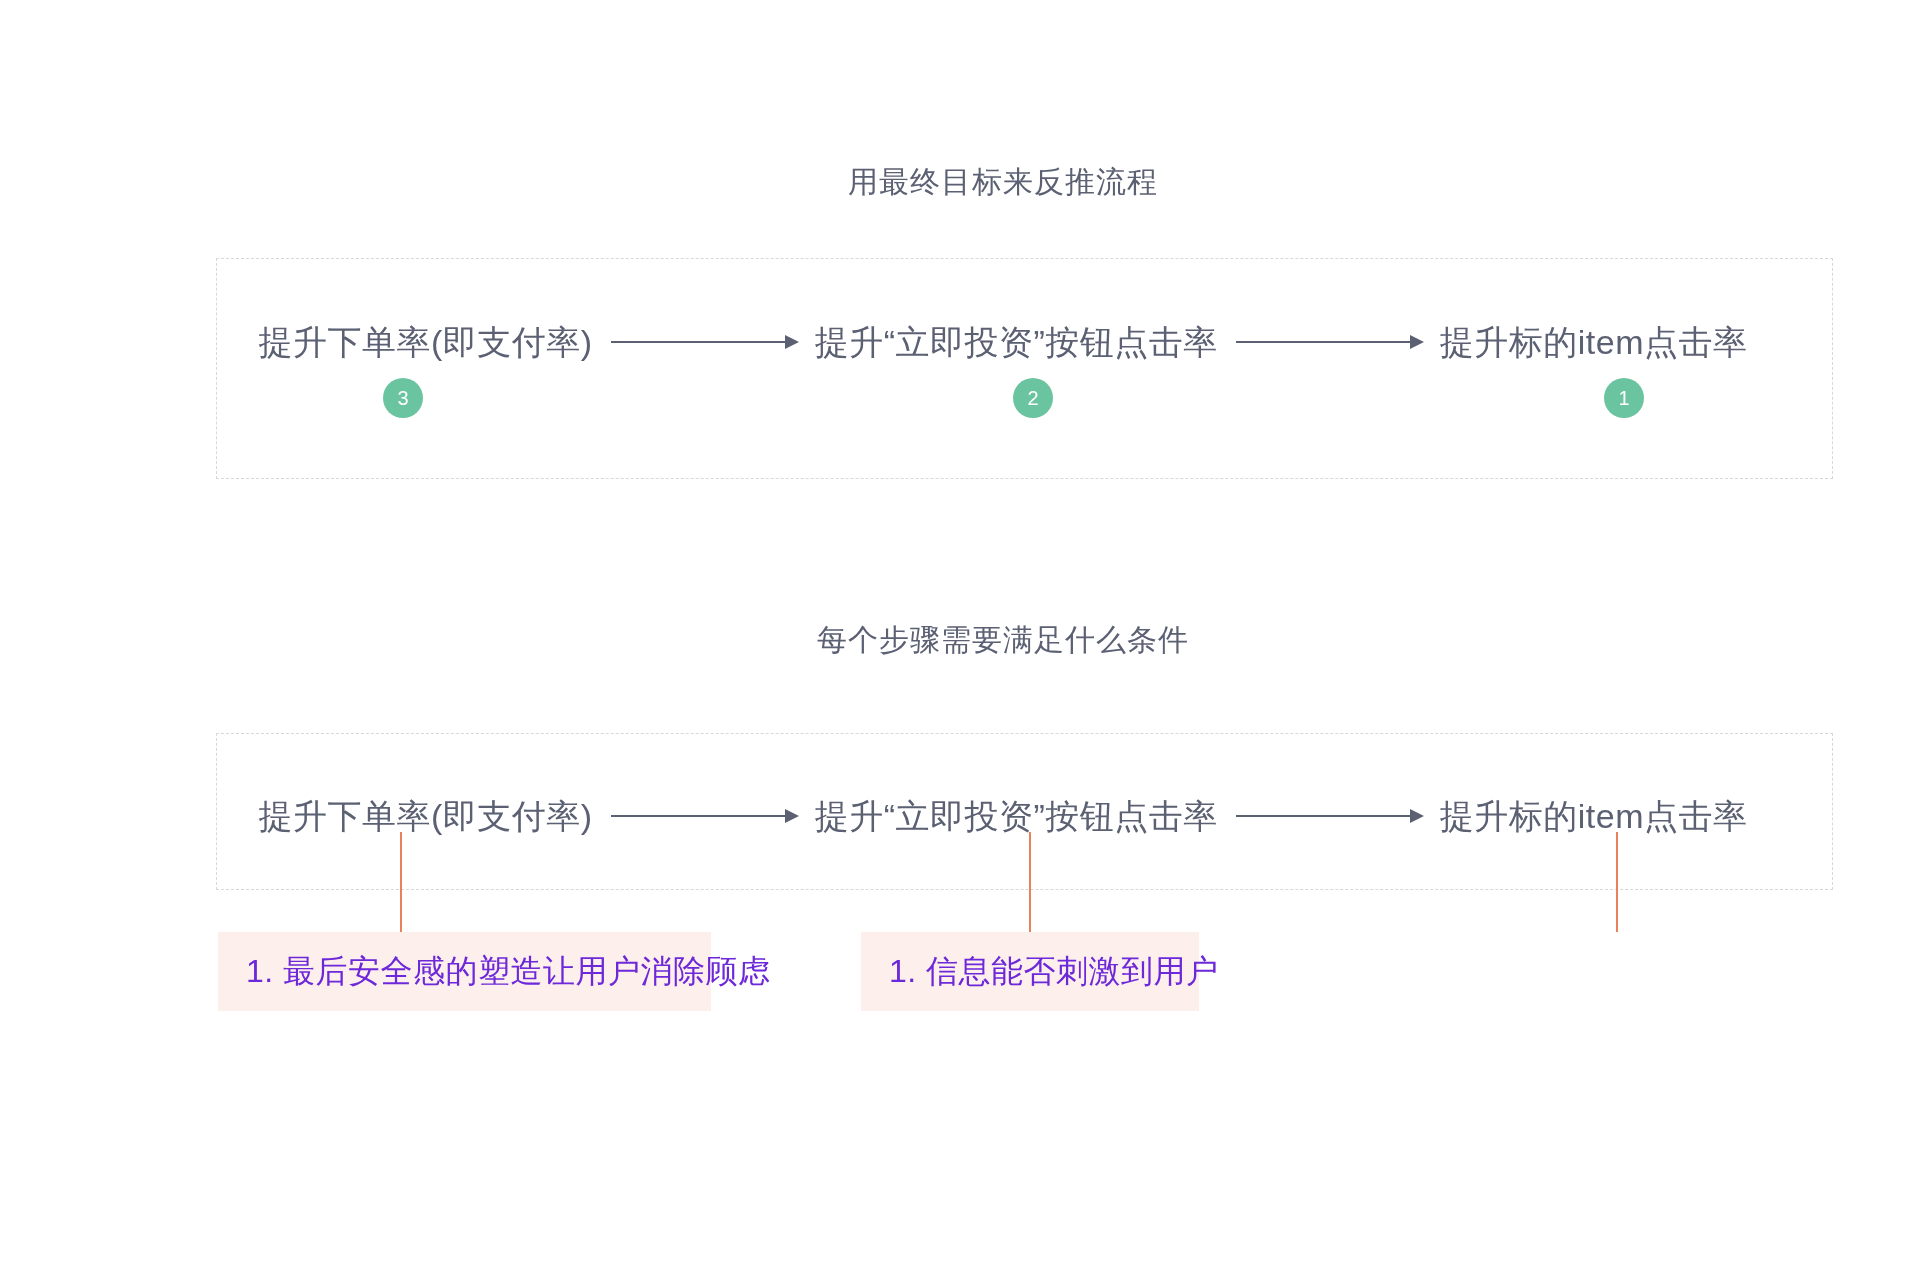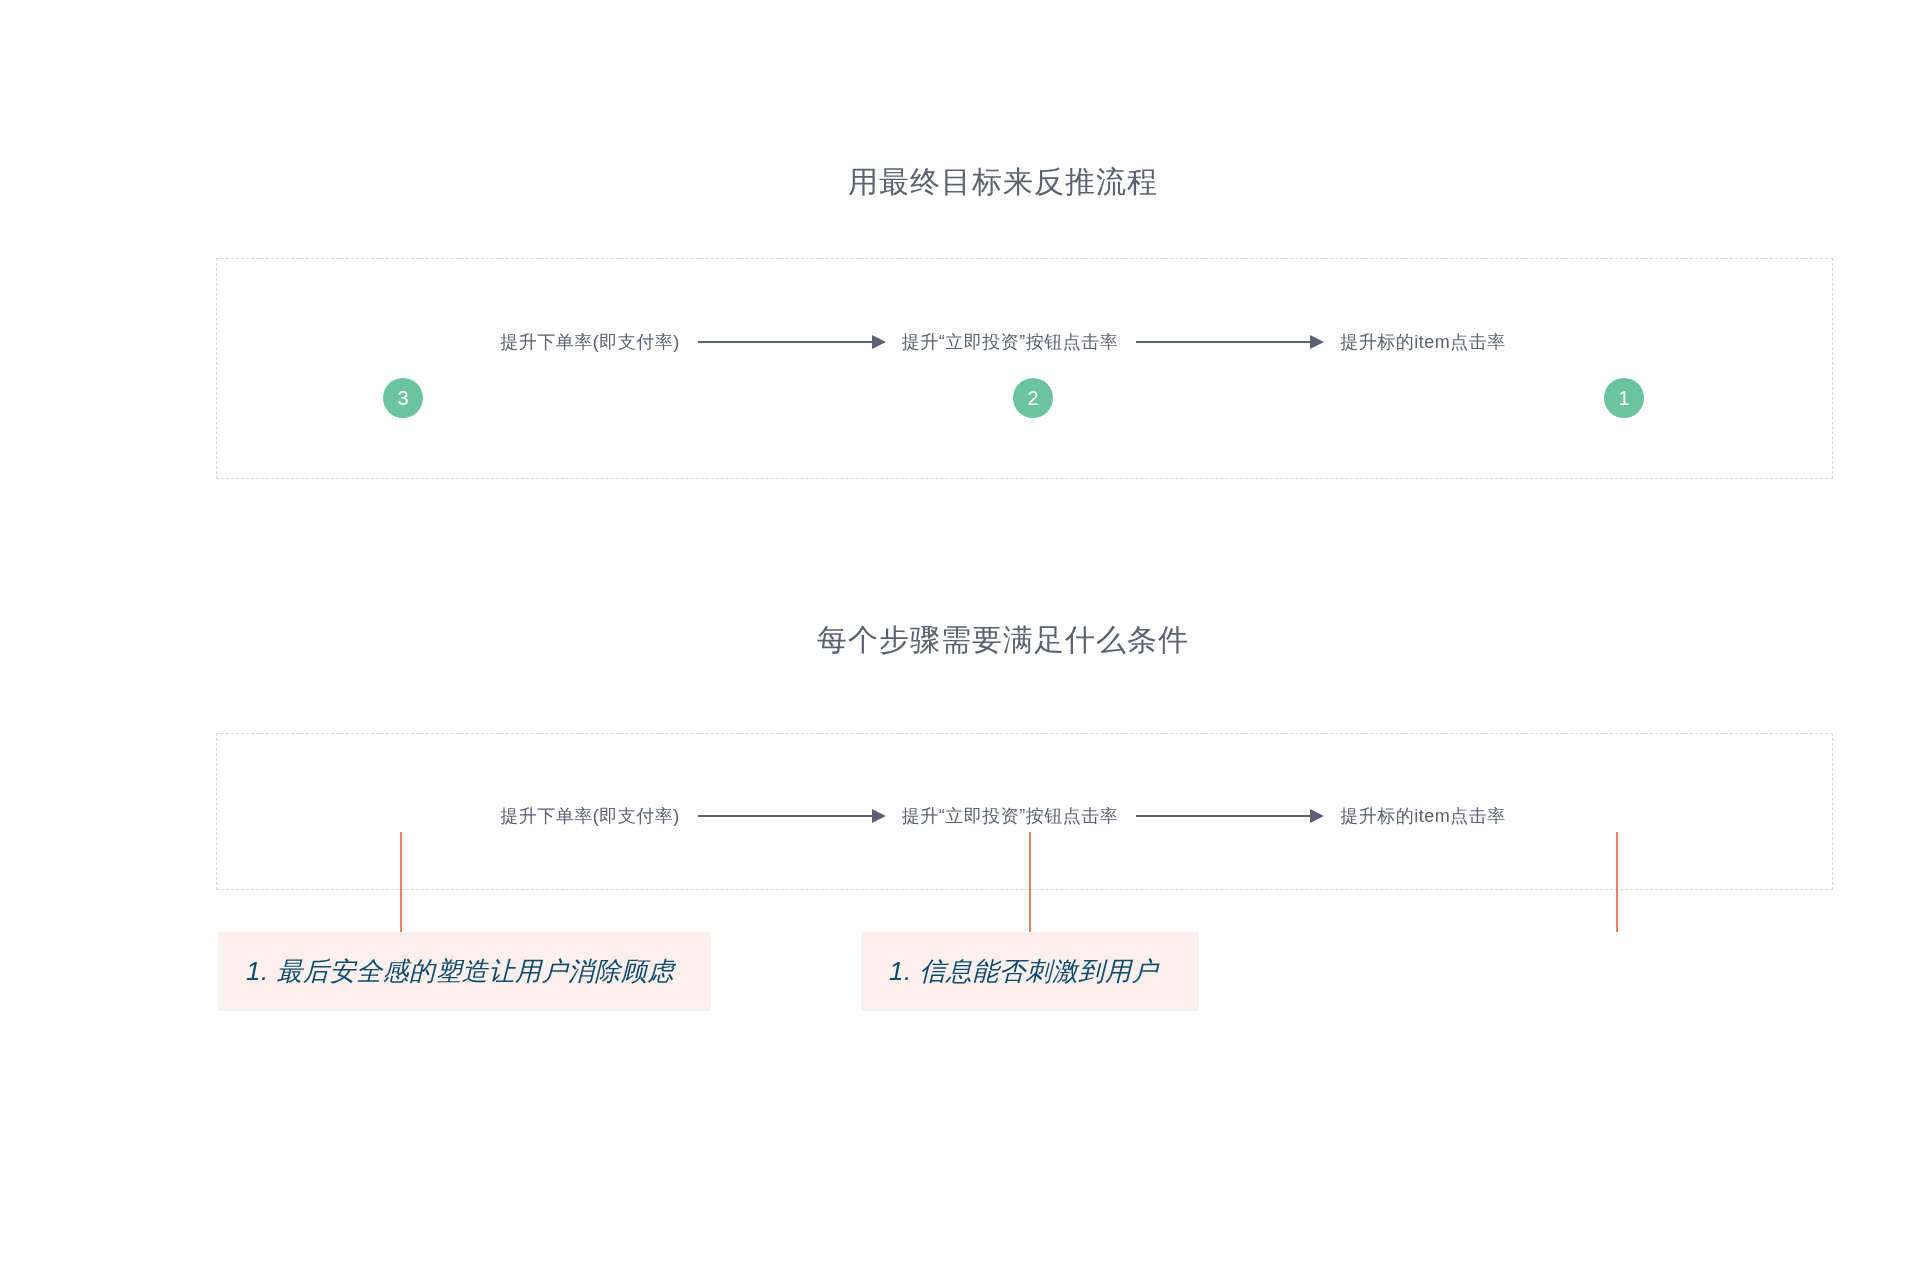--- a/index.html
+++ b/index.html
@@ -56,21 +56,21 @@
     left: 0;
     width: 1910px;
     display: flex;
     align-items: center;
     justify-content: center;
   }
   #flow-row-1 { top: 321px; height: 42px; }
   #flow-row-2 { top: 795px; height: 42px; }
 
   .node-label {
-    font-size: 18px;
+    font-size: 34px;
     color: #5b6173;
     white-space: nowrap;
     line-height: 42px;
     letter-spacing: 0.5px;
   }
 
   .connector {
     display: inline-block;
     position: relative;
     height: 2px;
@@ -131,26 +131,25 @@
     position: absolute;
     background: #fdf0ec;
     box-sizing: border-box;
     padding: 17px 26px 17px 28px;
   }
   #note-box-1 { left: 170px; top: 932px; width: 493px; }
   #note-box-2 { left: 813px; top: 932px; width: 338px; }
   #note-box-3 { left: 1432px; top: 932px; width: 381px; }
 
   .note-line {
-    font-size: 26px;
+    font-size: 32px;
     line-height: 45px;
-    color: #0c4a6e;
+    color: #6d28d9;
     white-space: nowrap;
     letter-spacing: 0.5px;
-    font-style: italic;
   }
 </style>
 </head>
 <body>
 
 <div class="canvas">
 
   <div class="section-title" id="title-1">用最终目标来反推流程</div>
 
   <div class="dashed-box" id="flow-box-1"></div>

